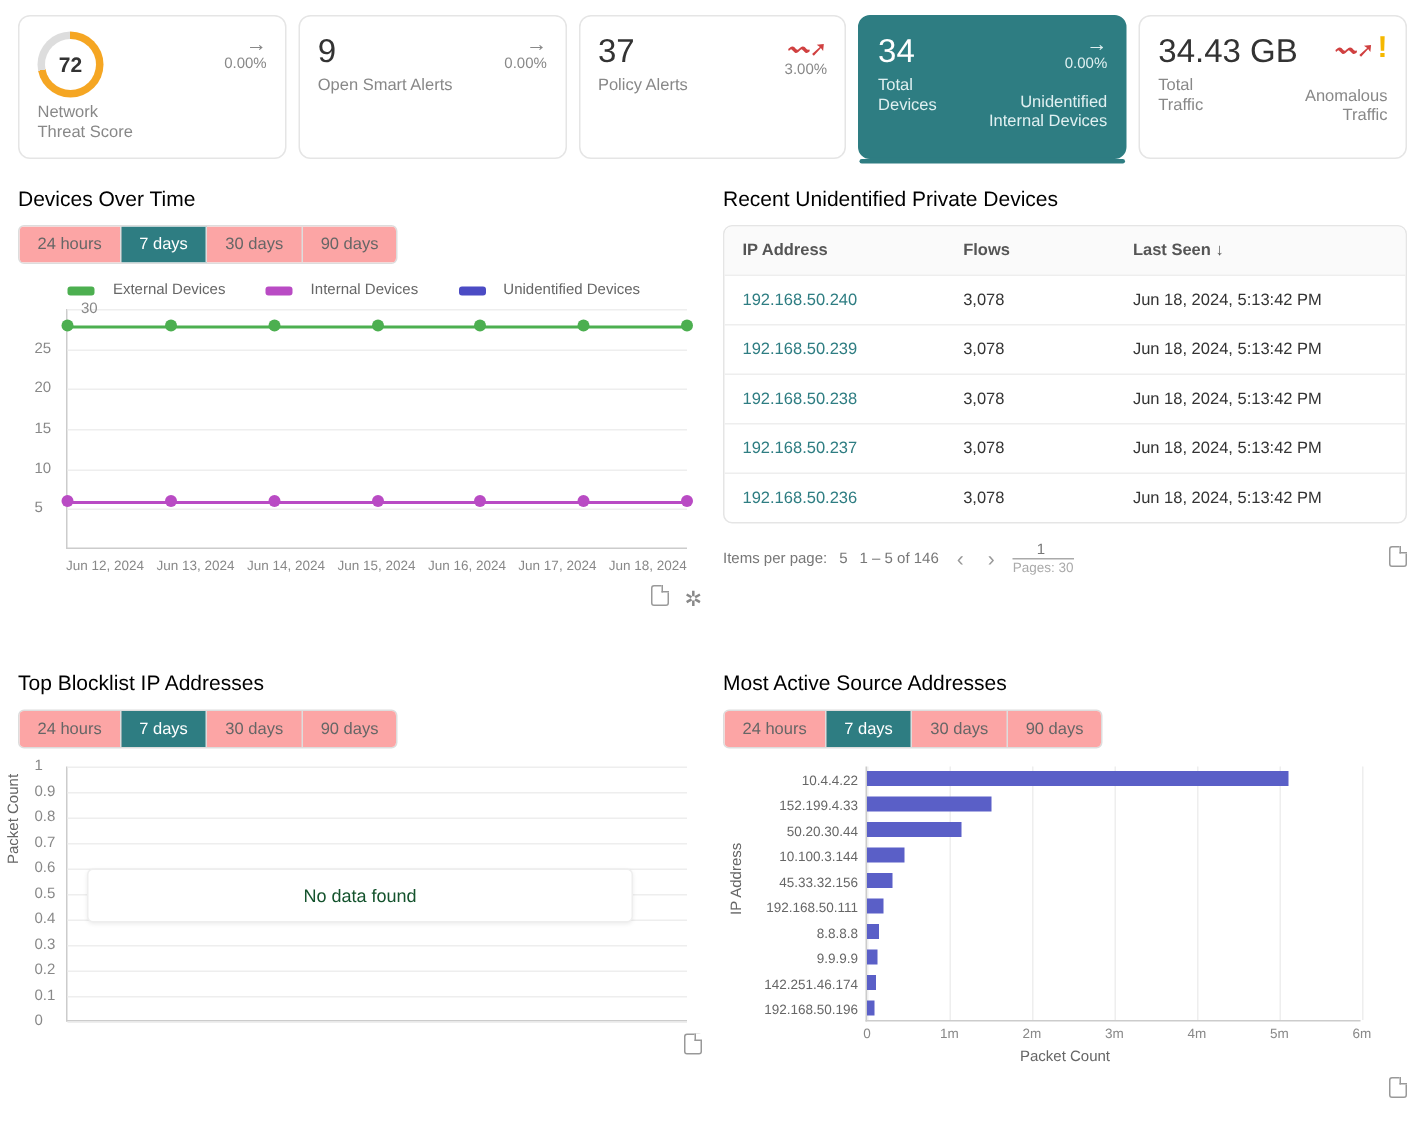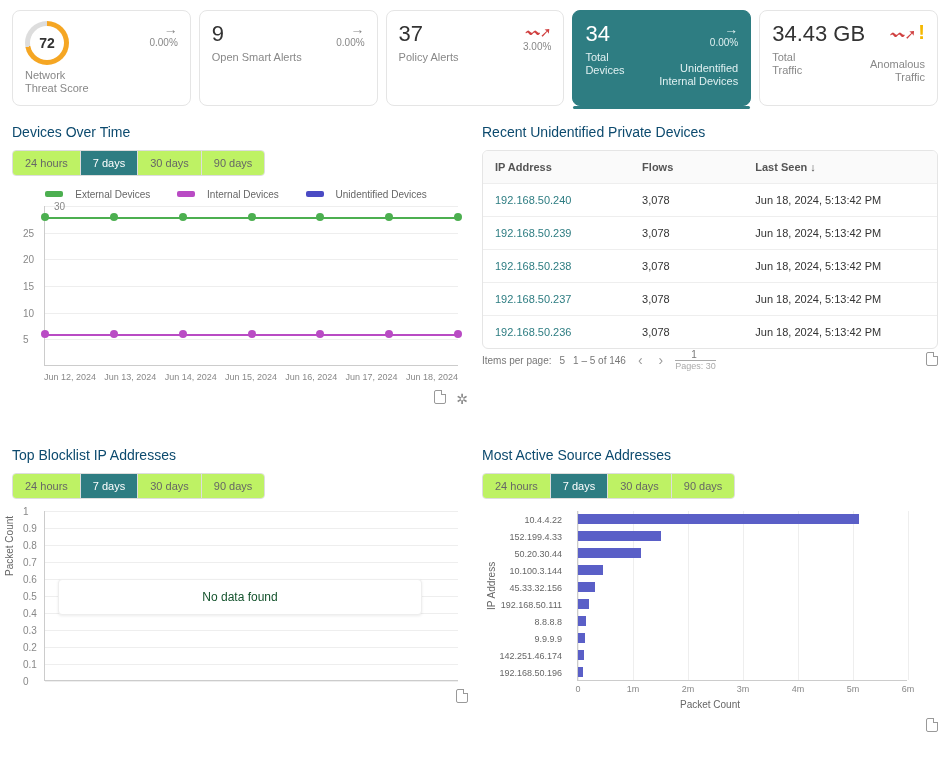--- a/index.html
+++ b/index.html
@@ -17,23 +17,23 @@
   .trend-flat{font-size:14px;}
   .trend-up{color:#d04040;font-size:14px;}
   .spark-warn{color:#d04040;font-size:14px;}
   .excl{color:#f5b800;font-size:20px;font-weight:bold;margin-left:2px;}
   .active-underline{position:absolute;left:0;right:0;bottom:-4px;height:3px;background:#2e7d82;border-radius:2px;}
   .gauge{width:44px;height:44px;border-radius:50%;position:relative;background:conic-gradient(#f5a623 0 259deg,#ddd 259deg 360deg);display:flex;align-items:center;justify-content:center;}
   .gauge-inner{width:34px;height:34px;border-radius:50%;background:#fff;display:flex;align-items:center;justify-content:center;font-weight:bold;font-size:14px;}
 
   .row{display:flex;gap:14px;margin-top:18px;}
   .panel{flex:1;}
-  .panel .title{font-size:14px;color:#0c4a6e;margin-bottom:10px;}
+  .panel .title{font-size:14px;color:#000000;margin-bottom:10px;}
   .seg{display:inline-flex;border:1px solid #ddd;border-radius:4px;overflow:hidden;margin-bottom:12px;}
-  .seg button{border:none;background:#bef264;padding:6px 12px;font-size:11px;color:#666;cursor:pointer;border-right:1px solid #ddd;}
+  .seg button{border:none;background:#fca5a5;padding:6px 12px;font-size:11px;color:#666;cursor:pointer;border-right:1px solid #ddd;}
   .seg button:last-child{border-right:none;}
   .seg button.sel{background:#2e7d82;color:#fff;}
   .chartbox{position:relative;padding:0 10px;}
   .grid{border-left:1px solid #ccc;border-bottom:1px solid #ccc;position:relative;height:160px;margin-left:22px;}
   .grid .gl{position:absolute;left:0;right:0;border-top:1px solid #eee;}
   .grid .yl{position:absolute;left:-22px;font-size:10px;color:#888;transform:translateY(-50%);}
   .xlabels{display:flex;justify-content:space-between;margin-left:22px;margin-top:6px;font-size:9px;color:#888;}
   .legend{text-align:center;font-size:10px;color:#666;margin-bottom:6px;}
   .legend span{display:inline-flex;align-items:center;margin:0 8px;}
   .swatch{display:inline-block;width:18px;height:6px;margin-right:4px;border-radius:2px;}
@@ -42,30 +42,30 @@
   .linechart .series-green .dot{background:#4caf50;} .linechart .series-green .line-seg{background:#4caf50;}
   .linechart .series-purple .dot{background:#b94bc4;} .linechart .series-purple .line-seg{background:#b94bc4;}
   .actions-br{text-align:right;margin-top:8px;color:#888;font-size:14px;}
   .actions-br span{margin-left:6px;cursor:pointer;}
 
   .table{border:1px solid #e5e5e5;border-radius:6px;overflow:hidden;}
   .table .hdr, .table .trow{display:flex;padding:10px 12px;font-size:11px;border-top:1px solid #eee;}
   .table .hdr{background:#fafafa;color:#555;font-weight:bold;border-top:none;}
   .table .c1{flex:1.3;} .table .c2{flex:1;} .table .c3{flex:1.5;}
   .table .ip{color:#2e7d82;}
-  .pager{display:flex;align-items:center;gap:8px;font-size:10px;color:#777;margin-top:0;}
+  .pager{display:flex;align-items:center;gap:8px;font-size:10px;color:#777;margin-top:12px;}
   .pager .spacer{flex:1;}
   .pager .pg-arrow{cursor:pointer;font-size:14px;color:#999;padding:0 4px;}
   .pager .pageno{border-bottom:1px solid #aaa;padding:0 16px;}
 
   .nodata{position:absolute;left:10%;right:10%;top:40%;background:#fff;border:1px solid #eee;border-radius:4px;box-shadow:0 1px 3px rgba(0,0,0,.08);text-align:center;padding:10px 0;color:#14532d;font-size:12px;}
 
   .hbars{margin-left:95px;position:relative;height:170px;border-left:1px solid #ccc;border-bottom:1px solid #ccc;}
   .hbars .row-b{position:absolute;left:0;height:12px;background:#5a5fc7;}
-  .hbars .ylab{position:absolute;right:100%;padding-right:16px;font-size:9px;color:#666;transform:translateY(-50%);white-space:nowrap;}
+  .hbars .ylab{position:absolute;right:100%;padding-right:6px;font-size:9px;color:#666;transform:translateY(-50%);white-space:nowrap;}
   .hbars .xgl{position:absolute;top:0;bottom:0;border-left:1px solid #eee;}
   .hbars .xl{position:absolute;top:100%;margin-top:4px;font-size:9px;color:#888;transform:translateX(-50%);}
   .rot{position:absolute;left:-30px;top:50%;transform:rotate(-90deg) translateX(20px);transform-origin:left top;font-size:10px;color:#666;}
   .xaxis-lbl{text-align:center;font-size:10px;color:#666;margin-top:18px;}
   .file-icon{display:inline-block;width:12px;height:14px;border:1px solid #999;border-radius:2px;position:relative;}
   .file-icon:after{content:"";position:absolute;right:-1px;top:-1px;width:4px;height:4px;background:#fff;border-left:1px solid #999;border-bottom:1px solid #999;}
 </style>
 </head>
 <body>
 

